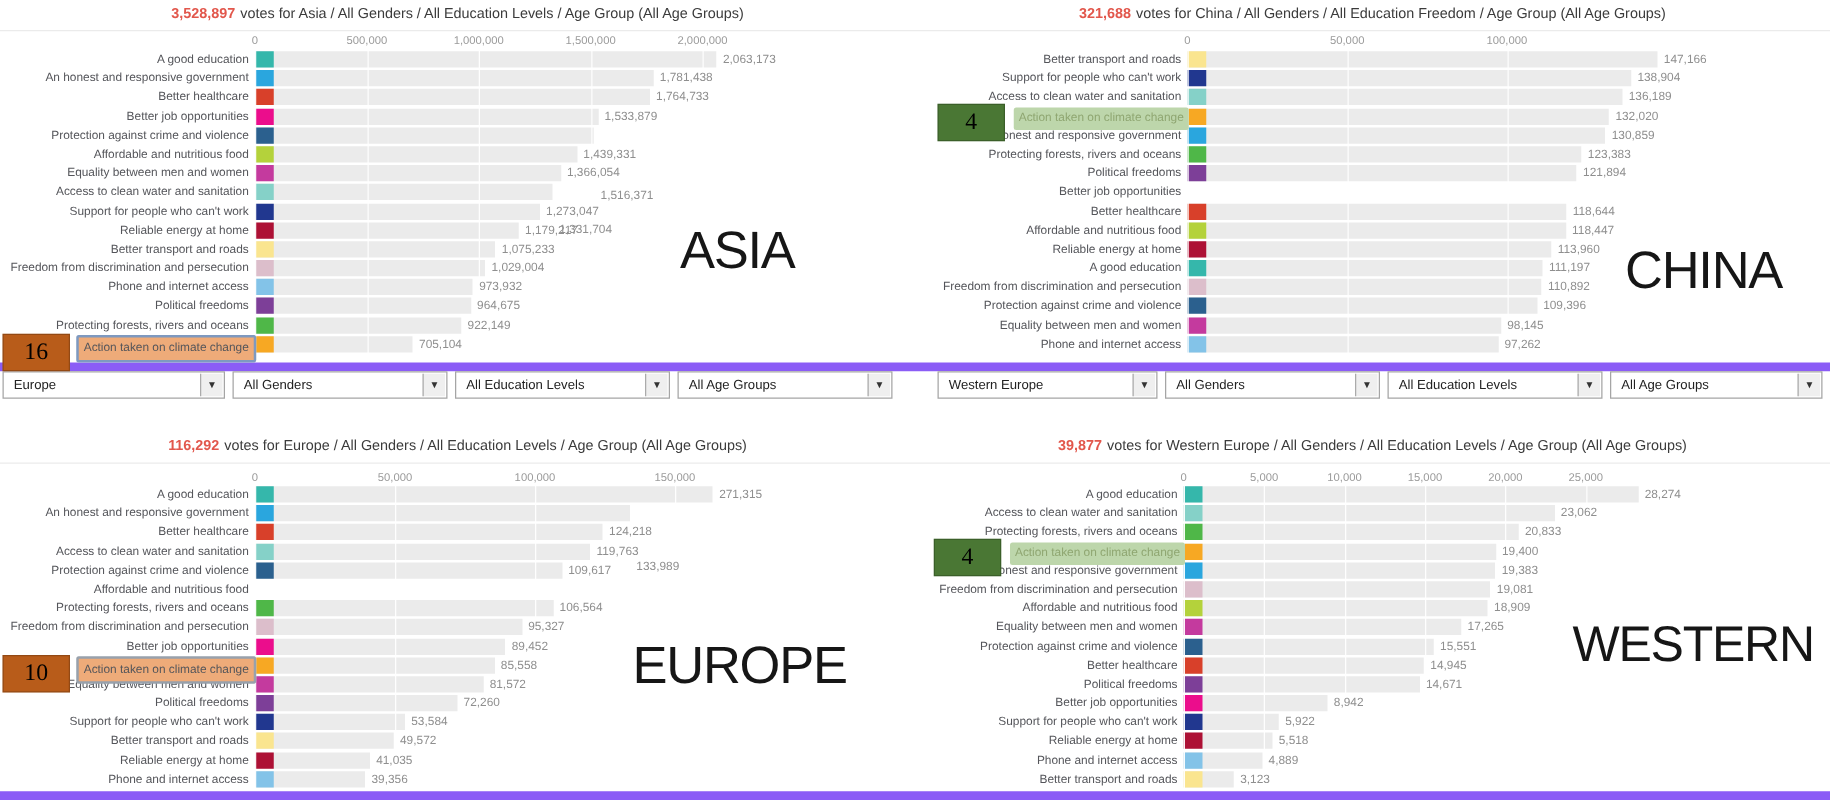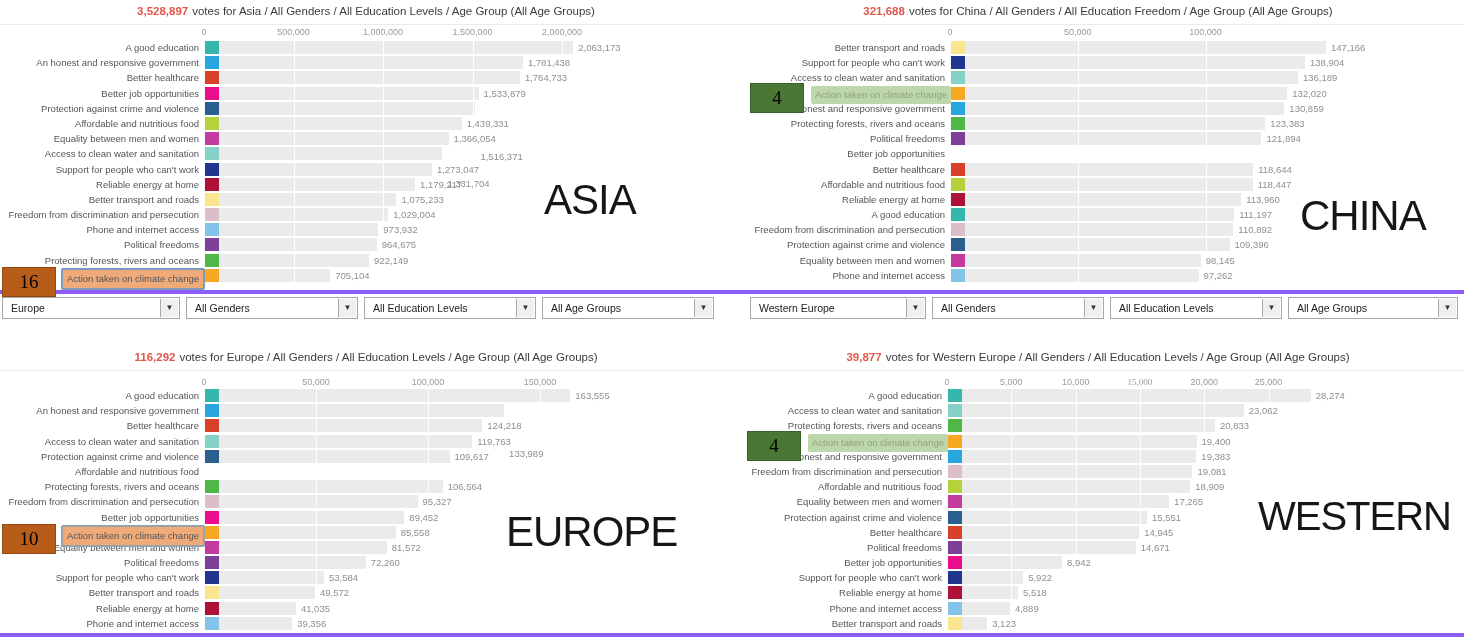--- a/index.html
+++ b/index.html
@@ -1,20 +1,20 @@
 <!DOCTYPE html>
 <html><head>
 <meta charset="utf-8">
 <style>
   html,body{margin:0;padding:0;}
   body{
     width:1464px;height:641px;position:relative;overflow:hidden;
     background:#ffffff;font-family:"Liberation Sans",sans-serif;
   }
-  .panel{position:absolute;width:732px;height:290px;border-bottom:4px solid #8b5cf6;}
+  .panel{position:absolute;width:732px;height:290px;border-bottom:7px solid #8b5cf6;}
   #p0{left:0;top:0;--labelw:204px;--rmargin:18px;}
   #p1{left:732px;top:0;--labelw:218px;--rmargin:5px;border-right:1px solid #ececec;}
   #p2{left:0;top:340px;height:293px;--labelw:204px;--rmargin:18px;}
   #p3{left:732px;top:340px;height:293px;--labelw:215px;--rmargin:5px;border-right:1px solid #ececec;}
   .topline{position:absolute;left:0;right:0;top:24px;height:1px;background:#ebebeb;}
   .low .topline{top:30px;}
   .chart-title{position:absolute;top:5px;left:0;right:0;text-align:center;font-size:11.5px;color:#3b3b3b;white-space:nowrap;}
   .low .chart-title{top:11px;}
   .chart-title .count{color:#e2574c;font-weight:bold;margin-right:4px;}
   .axis{position:absolute;left:var(--labelw);right:var(--rmargin);top:27px;height:12px;}
@@ -353,21 +353,21 @@
       <span class="tick" style="left: 21.9587%;">50,000</span>
       <span class="tick" style="left: 43.9174%;">100,000</span>
       <span class="tick" style="left: 65.8762%;">150,000</span>
     </div>
   <div class="rows">
       <div class="row">
         <div class="rlabel"><span>A good education</span></div>
         <div class="plot">
           <div class="bar" style="width: 71.8292%; background: rgb(235, 235, 235);"></div>
           <div class="chip" style="background: rgb(53, 183, 171);"></div>
-          <div class="val" style="left: calc(71.8292% + 5px);">163,555</div>
+          <div class="val" style="left: calc(71.8292% + 5px);">271,315</div>
         </div>
       </div>
       <div class="row">
         <div class="rlabel"><span>An honest and responsive government</span></div>
         <div class="plot">
           <div class="bar" style="width: 58.8445%; background: rgb(235, 235, 235);"></div>
           <div class="chip" style="background: rgb(42, 166, 222);"></div>
           <div class="val" style="left: calc(58.8445% + 5px); margin-top: 43px;">133,989</div>
         </div>
       </div>
@@ -489,21 +489,21 @@
 
 <div class="panel low" id="p3">
   <div class="chart-title">
     <span class="count">39,877</span><span>votes for Western Europe / All Genders / All Education Levels / Age Group (All Age Groups)</span>
   </div>
   <div class="topline"></div>
   <div class="axis">
       <span class="tick" style="left: 0%;">0</span>
       <span class="tick" style="left: 12.5628%;">5,000</span>
       <span class="tick" style="left: 25.1256%;">10,000</span>
-      <span class="tick" style="left: 37.6884%; font-family: Liberation Serif, serif;">15,000</span>
+      <span class="tick" style="left: 37.6884%;">15,000</span>
       <span class="tick" style="left: 50.2513%;">20,000</span>
       <span class="tick" style="left: 62.8141%;">25,000</span>
     </div>
   <div class="rows">
       <div class="row">
         <div class="rlabel"><span>A good education</span></div>
         <div class="plot">
           <div class="bar" style="width: 71.0402%; background: rgb(235, 235, 235);"></div>
           <div class="chip" style="background: rgb(53, 183, 171);"></div>
           <div class="val" style="left: calc(71.0402% + 5px);">28,274</div>

